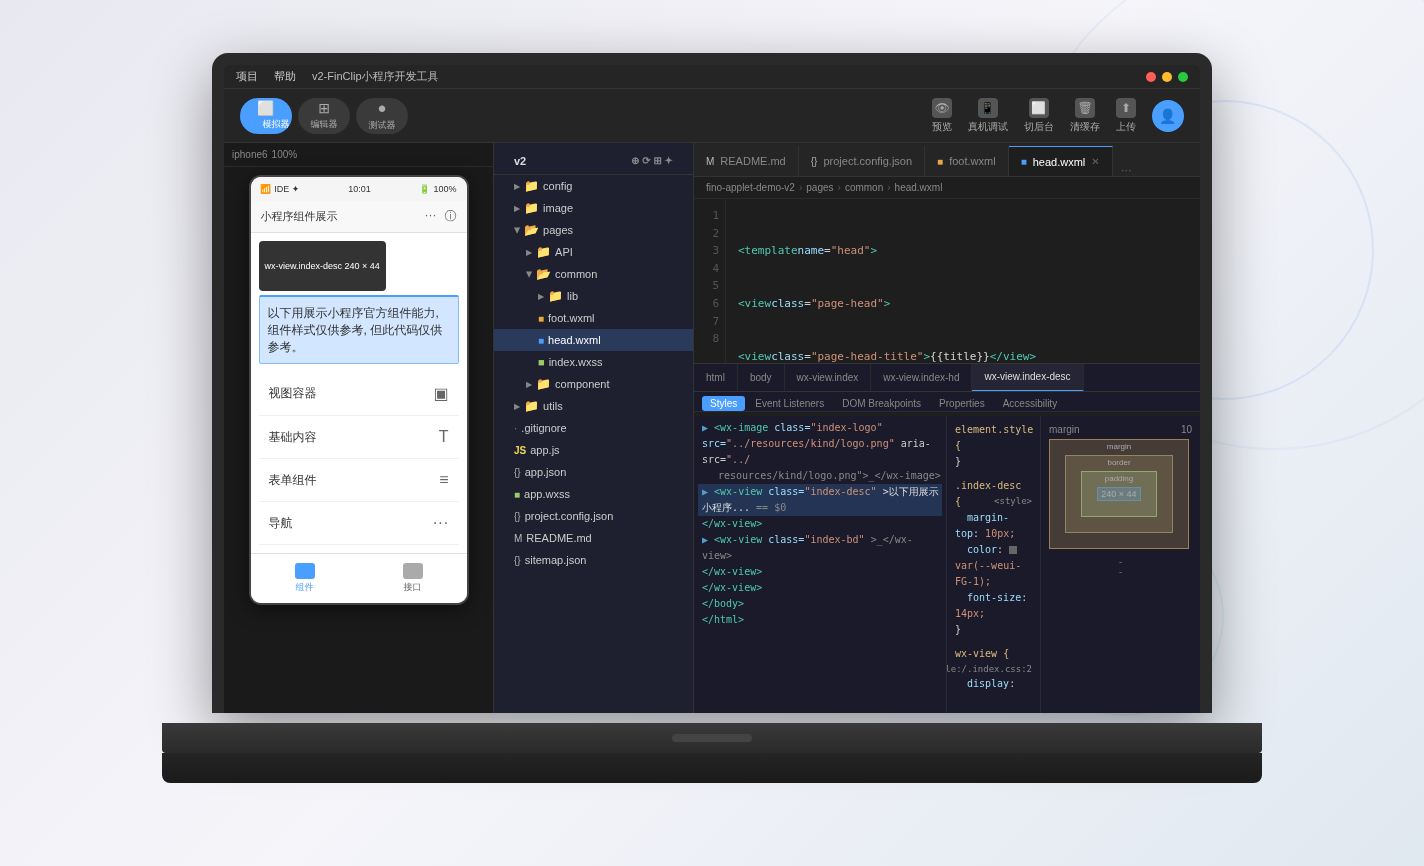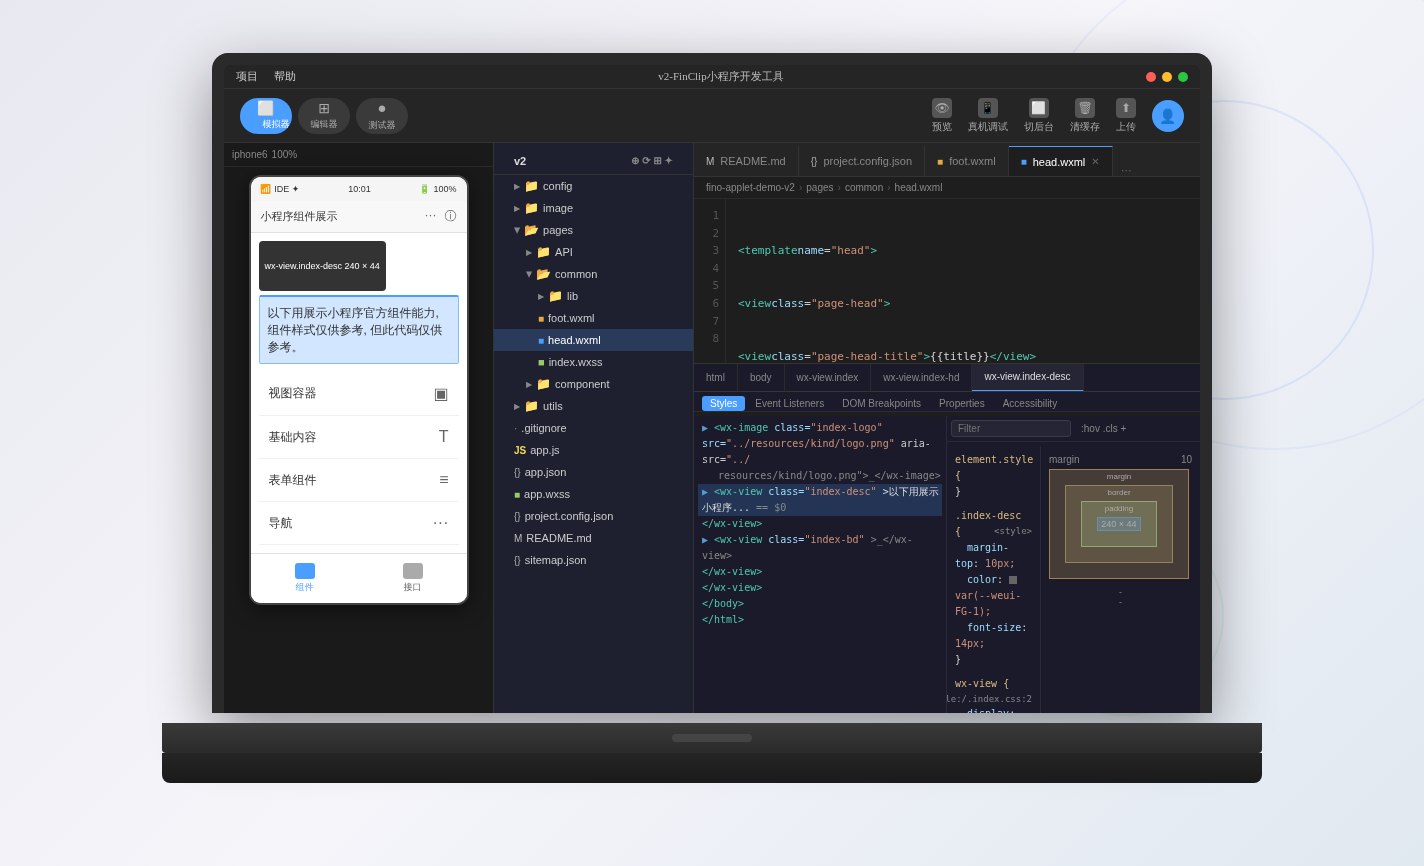--- a/index.html
+++ b/index.html
@@ -104,24 +104,23 @@
       height: 24px;
       background: #252525;
       display: flex;
       align-items: center;
       padding: 0 12px;
       gap: 16px;
       border-bottom: 1px solid #333;
     }
     .menu-bar-title {
       flex: 1;
-      text-align: center;
+      text-align: left;
       color: #bbb;
       font-size: 11px;
-      font-family: Liberation Serif, serif;
     }
     .menu-item {
       color: #ccc;
       font-size: 11px;
       cursor: pointer;
     }
     .window-controls {
       display: flex;
       gap: 6px;
       align-items: center;
@@ -967,24 +966,20 @@
                     <div class="html-line">
                       <span class="html-tag">&lt;/body&gt;</span>
                     </div>
                     <div class="html-line">
                       <span class="html-tag">&lt;/html&gt;</span>
                     </div>
                   </div>
 
                   <div style="flex:1;display:flex;flex-direction:column;background:#1a1a2a;overflow:hidden;">
 
-                    <div class="styles-toolbar">
-                      <input class="filter-input" type="text" placeholder="Filter" style="">
-                      <span style="color:#888;font-size:10px;margin-left:4px;">:hov .cls +</span>
-                    </div>
                     <div style="display:flex;flex:1;overflow:hidden;">
 
                       <div class="styles-panel">
 
                         <div class="css-rule">
                           <span class="css-selector">element.style {</span><br>
                           <span>}</span>
                         </div>
                         <div style="height:4px;"></div>
 

